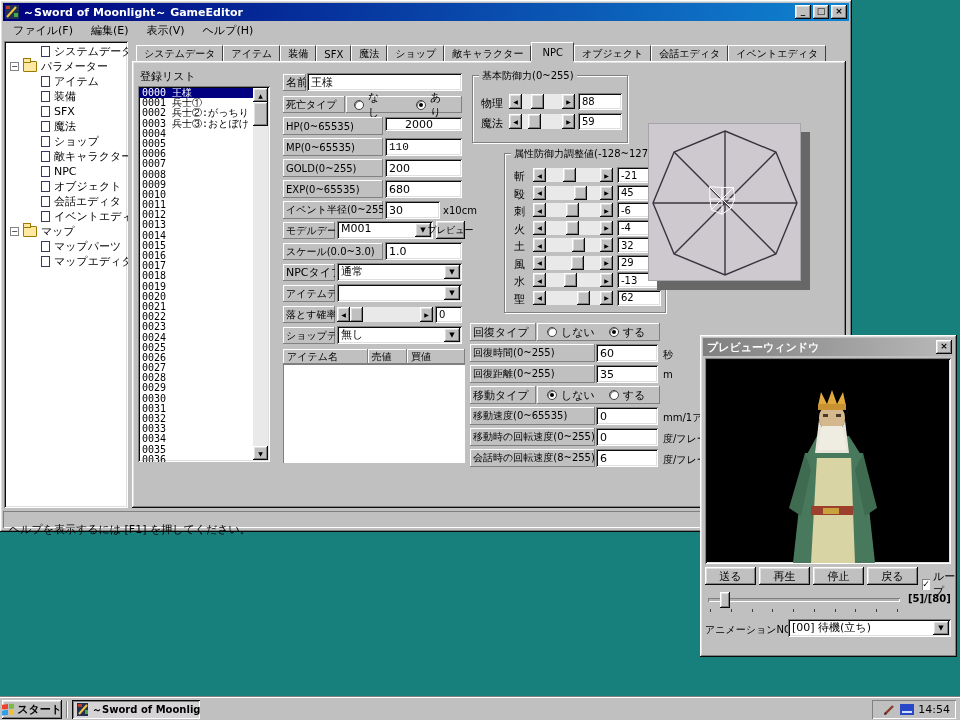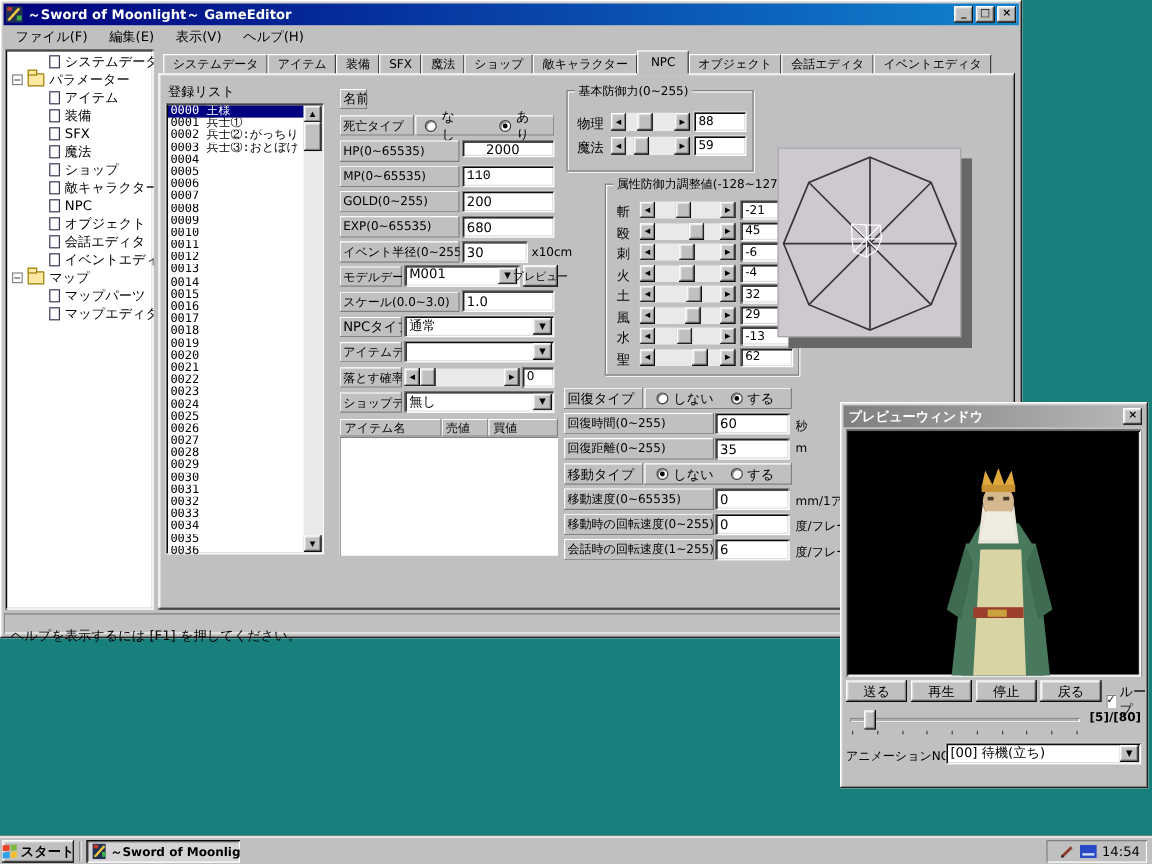--- a/index.html
+++ b/index.html
@@ -195,20 +195,21 @@
       <div class="abs" style="right:2px;top:2px;bottom:2px;width:15px;display:flex;flex-direction:column;">
         <div class="sb-arrow" style="height:14px;">▲</div>
         <div class="sb-track">
             <div class="sb-thumb" style="left:0;top:0;width:15px;height:24px;"></div>
           </div>
         <div class="sb-arrow" style="height:14px;">▼</div>
       </div>
     </div>
 
     <div class="abs lblcell" style="left:151px;top:13px;width:23px;height:17px;font-size:11px;">名前</div>
+    <div class="abs tfield" style="left:175px;top:12px;width:155px;height:18px;">王様</div>
 
     <div class="abs lblcell" style="left:151px;top:35px;width:62px;height:17px;">死亡タイプ</div>
     <div class="abs raised-thin" id="death-radios" style="left:214px;top:35px;width:116px;height:17px;display:flex;align-items:center;gap:16px;padding-left:8px;">
         <span class="radio-opt" style="margin-right: 18px;">
           <span class="radio-dot"></span>
           <span>なし</span>
         </span>
         <span class="radio-opt" style="margin-right: 18px;">
           <span class="radio-dot on"></span>
           <span>あり</span>
@@ -427,21 +428,21 @@
           <span class="radio-dot"></span>
           <span>する</span>
         </span>
       </div>
       <div class="abs lblcell" style="left: 338px; top: 346px; width: 125px; height: 18px;">移動速度(0~65535)</div>
       <div class="abs tfield" style="left: 464px; top: 346px; width: 62px; height: 18px;">0</div>
       <div class="abs suffix" style="left: 531px; top: 350px;">mm/1アニメー</div>
       <div class="abs lblcell" style="left: 338px; top: 367px; width: 125px; height: 18px;">移動時の回転速度(0~255)</div>
       <div class="abs tfield" style="left: 464px; top: 367px; width: 62px; height: 18px;">0</div>
       <div class="abs suffix" style="left: 531px; top: 371px;">度/フレーム</div>
-      <div class="abs lblcell" style="left: 338px; top: 388px; width: 125px; height: 18px;">会話時の回転速度(1~255)</div>
+      <div class="abs lblcell" style="left: 338px; top: 388px; width: 125px; height: 18px;">会話時の回転速度(8~255)</div>
       <div class="abs tfield" style="left: 464px; top: 388px; width: 62px; height: 18px;">6</div>
       <div class="abs suffix" style="left: 531px; top: 392px;">度/フレーム</div>
     </div>
 
   <div class="abs sunken-thin" style="left:3px;top:511px;width:846px;height:17px;display:flex;align-items:center;padding-left:6px;">
     <span style="font-size:11px;margin-top:20px;">ヘルプを表示するには [F1] を押してください。</span>
   </div>
 </div>
 
 <div class="abs raised" id="preview-window" style="left:700px;top:335px;width:257px;height:322px;z-index:5;">

